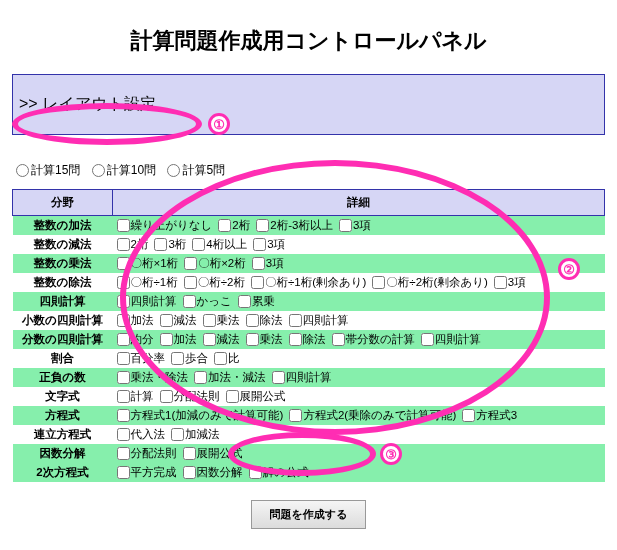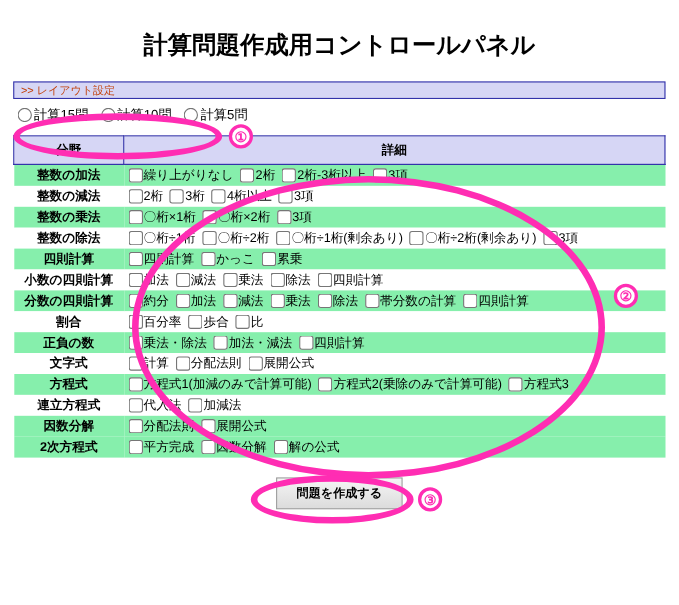--- a/index.html
+++ b/index.html
@@ -1,20 +1,20 @@
 <!DOCTYPE html>
 <html><head>
 <meta charset="utf-8">
 <style>
   * { box-sizing: border-box; margin: 0; padding: 0; }
   body { font-family: "MS PGothic", sans-serif; font-size: 12px; background: #fff; width: 617px; height: 550px; position: relative; }
   .container { padding: 12px; }
   h1 { text-align: center; font-size: 22px; font-weight: bold; margin: 14px 0 18px; }
-  .layout-bar { background: #d6d6f5; border: 1px solid #3333aa; padding: 0 6px; font-size: 10px; color: #c2410c; }
-  .radio-row { padding: 6px 4px 10px; }
+  .layout-bar { background: #d6d6f5; border: 1px solid #3333aa; padding: 19px 6px; font-size: 16px; color: #000000; }
+  .radio-row { padding: 6px 4px 10px; margin-top: 21px; }
   .radio-row label { margin-right: 8px; font-size: 12px; }
   .radio-row input { vertical-align: middle; margin-right: 2px; }
   table { width: 100%; border-collapse: collapse; font-size: 11.5px; }
   th { background: #d6d6f5; border: 1px solid #3333aa; padding: 5px; font-weight: bold; text-align: center; }
   th.col-field { width: 100px; margin-top: 44px; }
   td { padding: 2px 4px; }
   td.field { text-align: center; font-weight: bold; }
   tr.even td { background: #86efac; }
   tr.odd td { background: #fff; }
   .opts label { margin-right: 6px; white-space: nowrap; }

